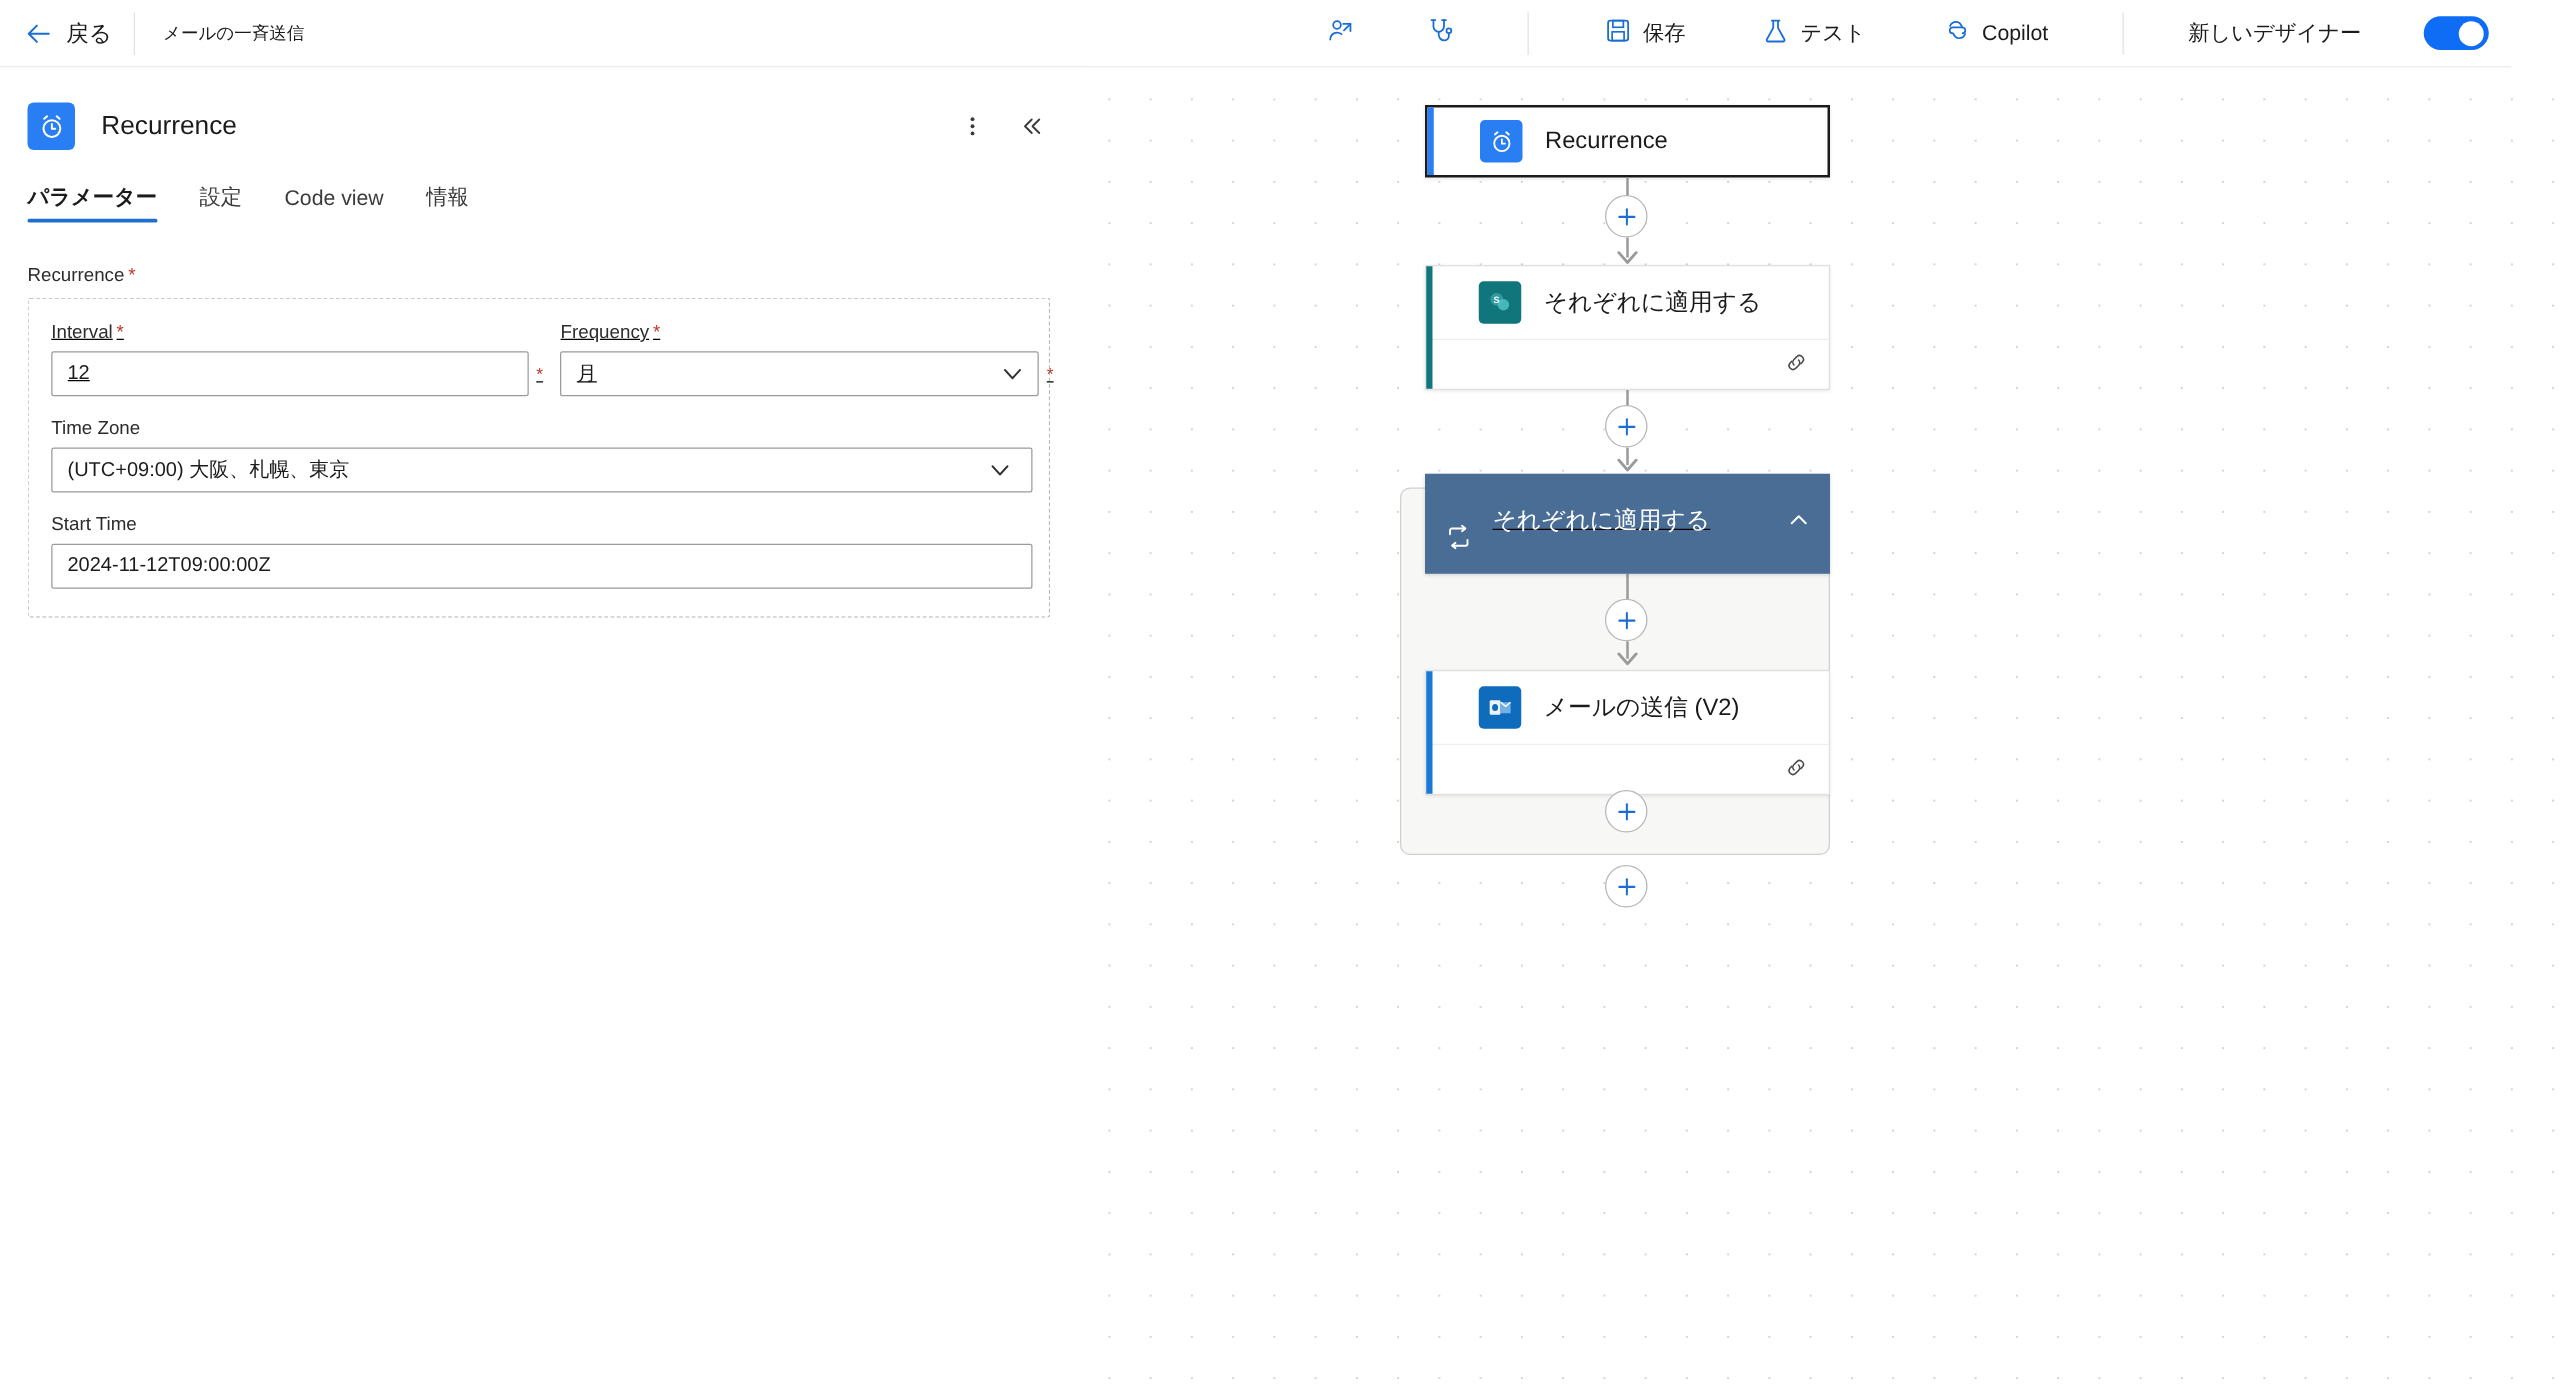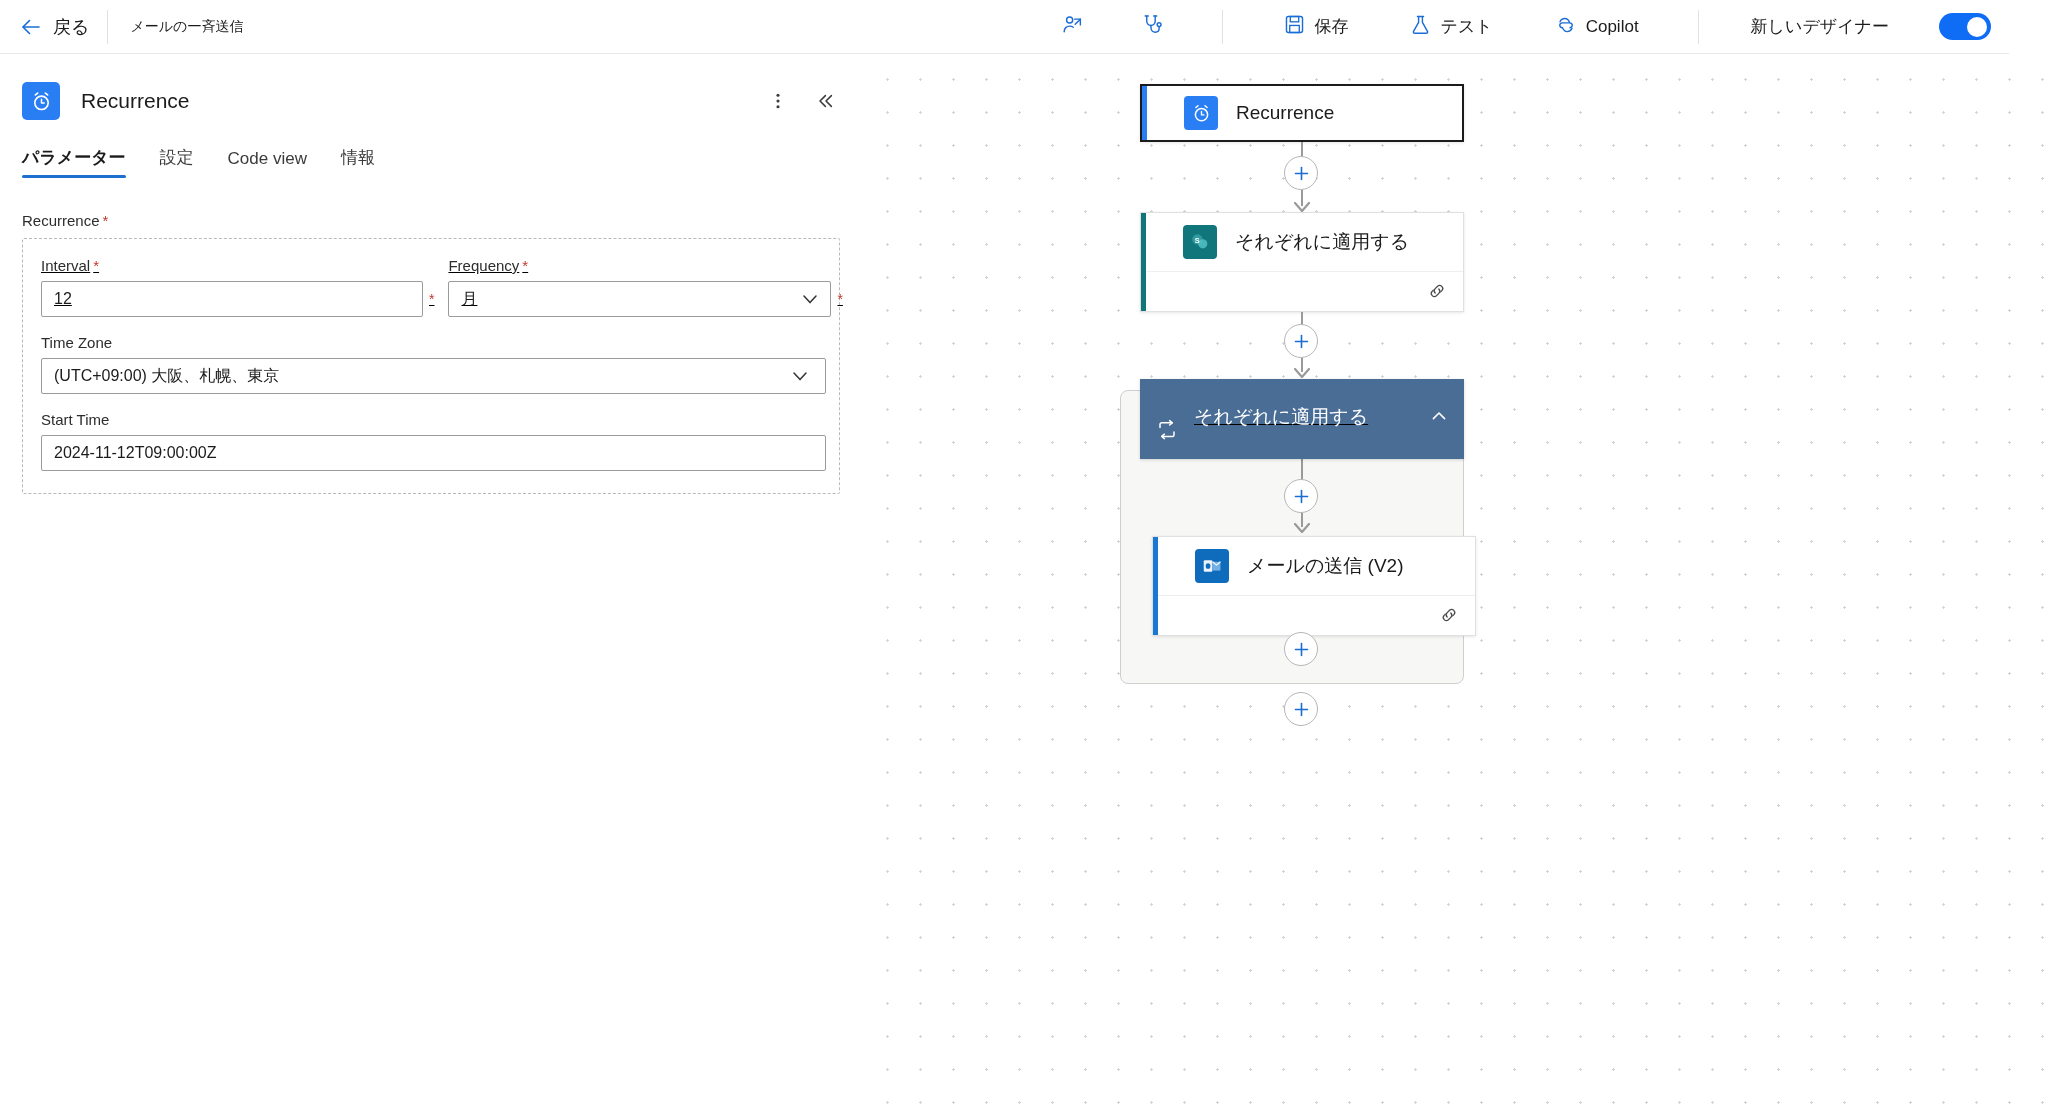--- a/index.html
+++ b/index.html
@@ -113,21 +113,21 @@
   }
   .node .accent { position: absolute; left: 0; top: 0; bottom: 0; width: 5px; }
   .node-head { display: flex; align-items: center; height: 58px; padding-left: 42px; }
   .node-ic { width: 34px; height: 34px; border-radius: 4px; display: flex; align-items: center; justify-content: center; flex: 0 0 auto; }
   .node-title { font-size: 19px; color: #1b1b1b; margin-left: 18px; white-space: nowrap; }
   .node-foot { border-top: 1px solid #eeeeee; height: 42px; display: flex; align-items: center; justify-content: flex-end; padding-right: 16px; }
 
   #node-recurrence { left: 0px; top: 30px; width: 324px; height: 58px; border: 2px solid #1b1b1b; }
   #node-recurrence .node-head { height: 54px; }
   #node-getitems { left: 0px; top: 158px; width: 324px; height: 100px; }
-  #node-sendmail { left: 12px; top: 482px; width: 324px; height: 100px; }
+  #node-sendmail { left: 0px; top: 482px; width: 324px; height: 100px; }
 
   .loop-container {
     position: absolute; left: -20px; top: 336px; width: 344px; height: 294px;
     border: 1px solid #cfcfcf; border-radius: 8px; background: #f7f7f5;
   }
   .loop-header {
     position: absolute; left: 0px; top: 325px; width: 324px; height: 80px;
     background: #4a6d96; display: flex; align-items: flex-start; padding: 24px 12px 0 14px;
     box-shadow: 0 1px 3px rgba(0,0,0,.16); z-index: 3; text-decoration: underline;
   }

